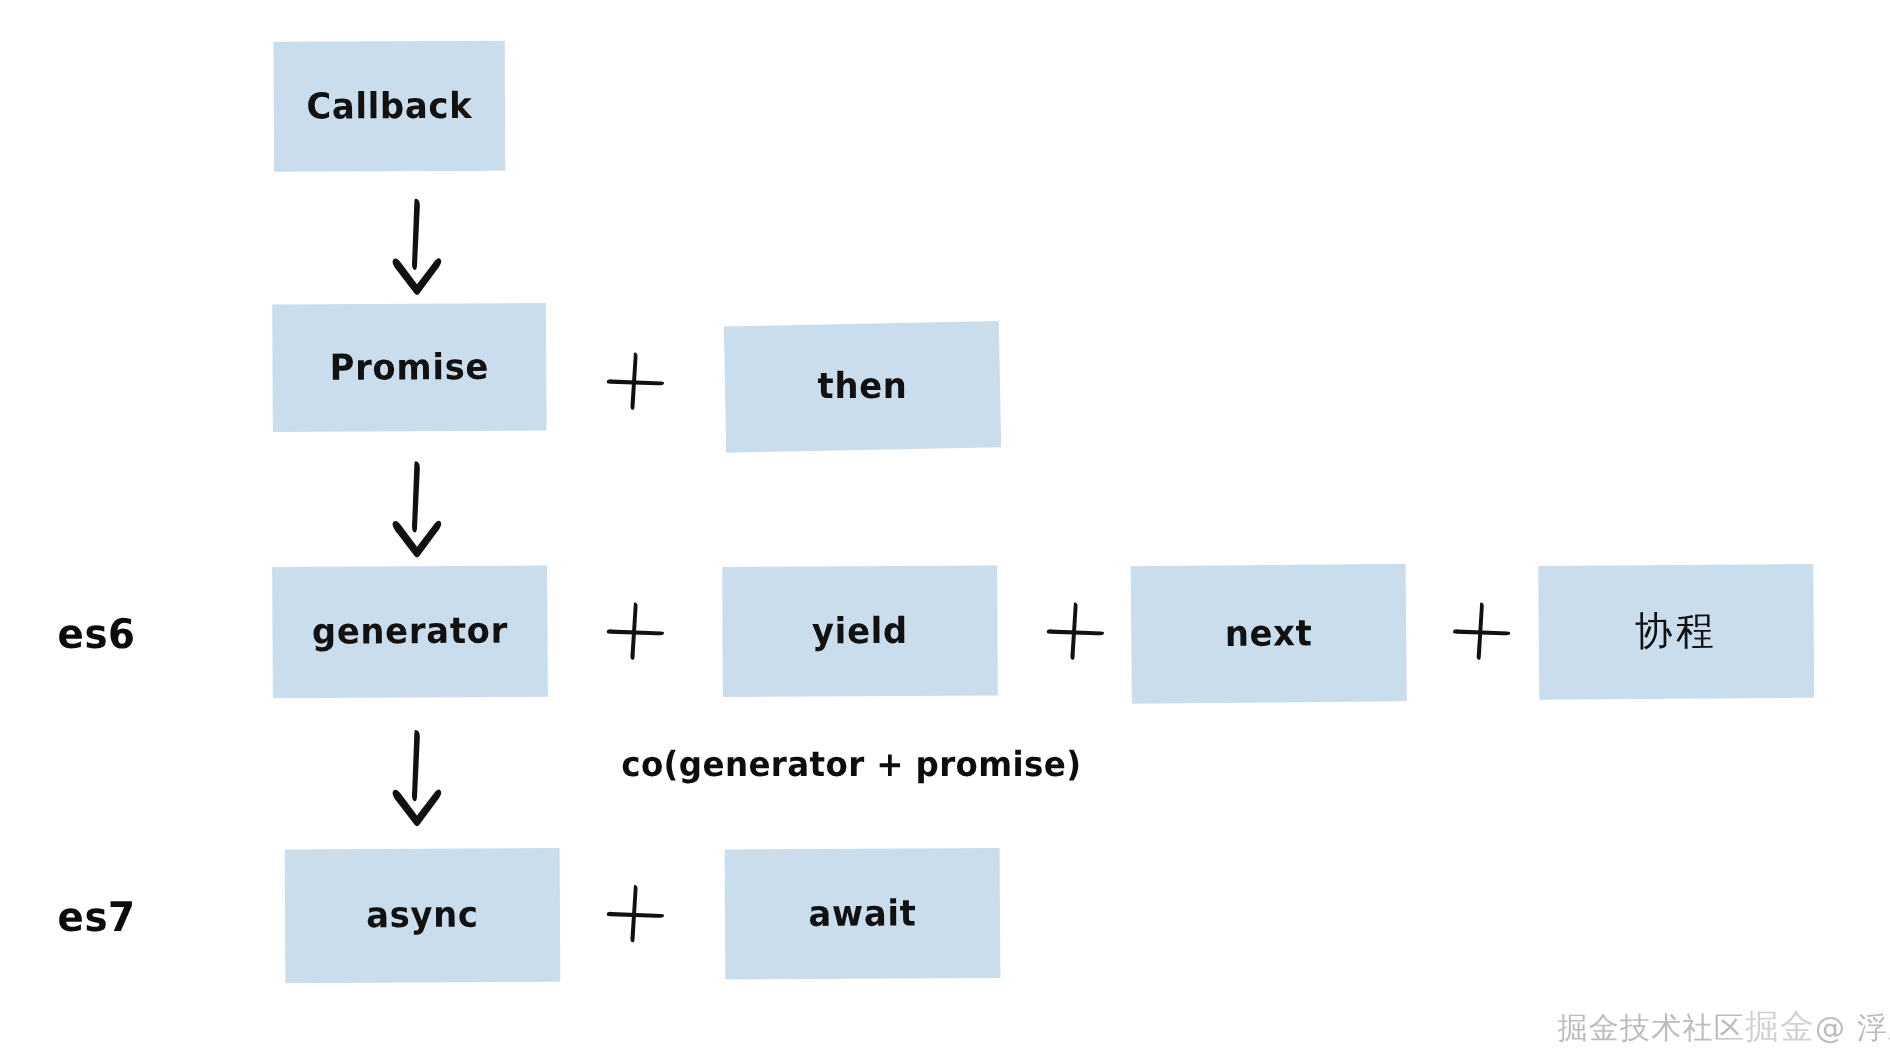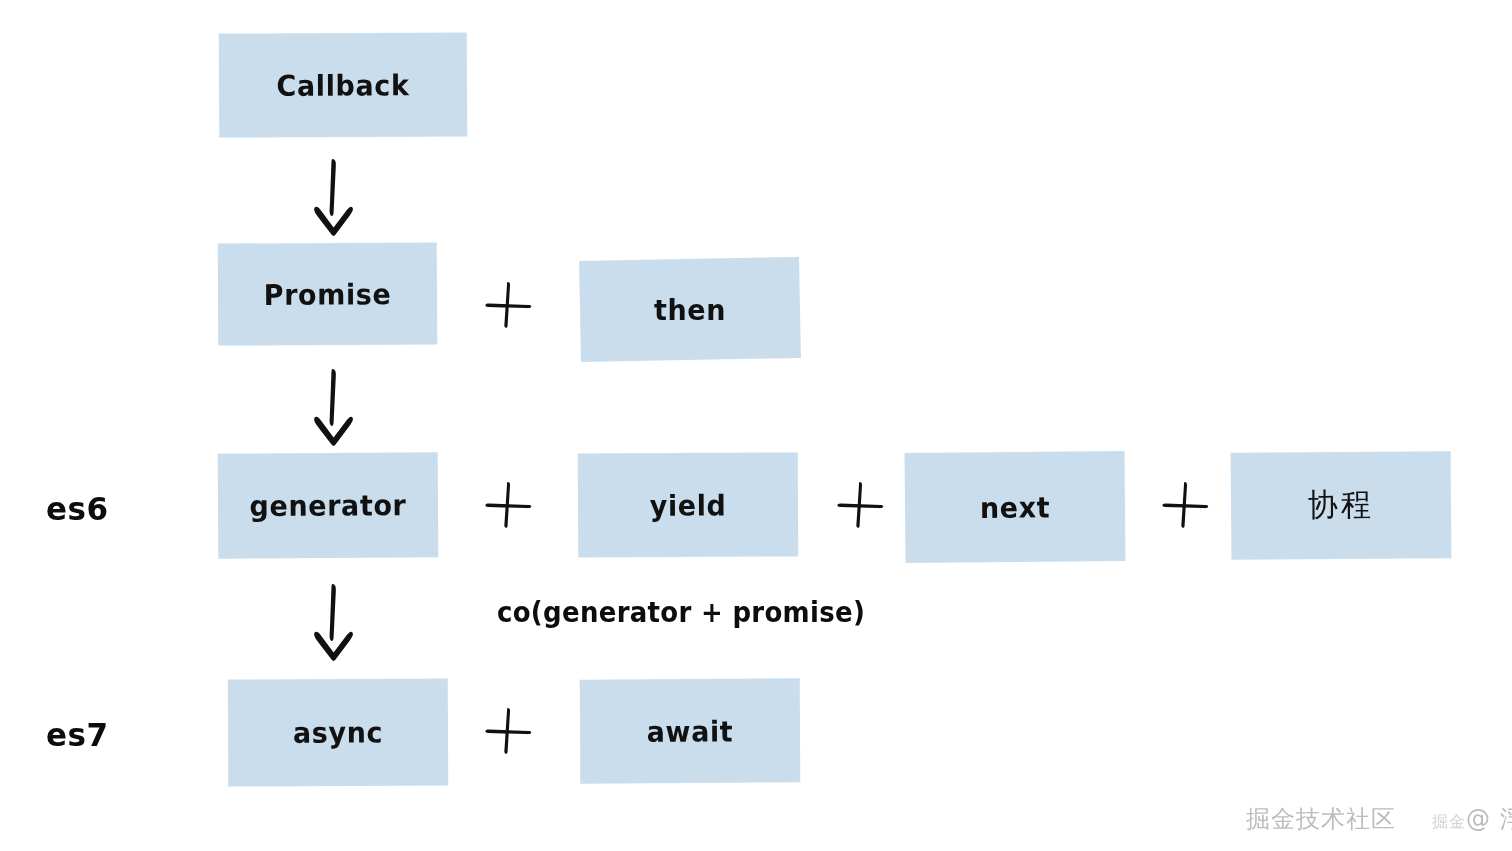--- a/index.html
+++ b/index.html
@@ -77,34 +77,33 @@
     position: absolute;
     font-family: "DejaVu Sans", sans-serif;
     font-size: 24px;
     color: #b9b9b9;
     letter-spacing: 1px;
     white-space: nowrap;
     opacity: 0.95;
   }
   .watermark .wm-sub {
     color: #cfcfcf;
-    font-size: 16px;
-    margin-left: 36px;
+    font-size: 27px;
   }
 </style>
 </head>
 <body>
 
 <div id="canvas">
 
   <div class="row-label" style="left:46px; top:490px;">es6</div>
 
   <div class="row-label" style="left:46px; top:716px;">es7</div>
 
-  <div class="node" style="left:219px; top:33px; width:248px; height:104px; transform: rotate(-0.25deg);">
+  <div class="node" style="left:219px; top:33px; width:185px; height:104px; transform: rotate(-0.25deg);">
     <span class="node-label">Callback</span>
   </div>
 
   <div class="node" style="left:218px; top:243px; width:219px; height:102px; transform: rotate(-0.3deg);">
     <span class="node-label">Promise</span>
   </div>
 
   <div class="node" style="left:580px; top:259px; width:220px; height:101px; transform: rotate(-1.1deg);">
     <span class="node-label" style="transform: rotate(1.1deg) scaleY(1.06);">then</span>
   </div>

